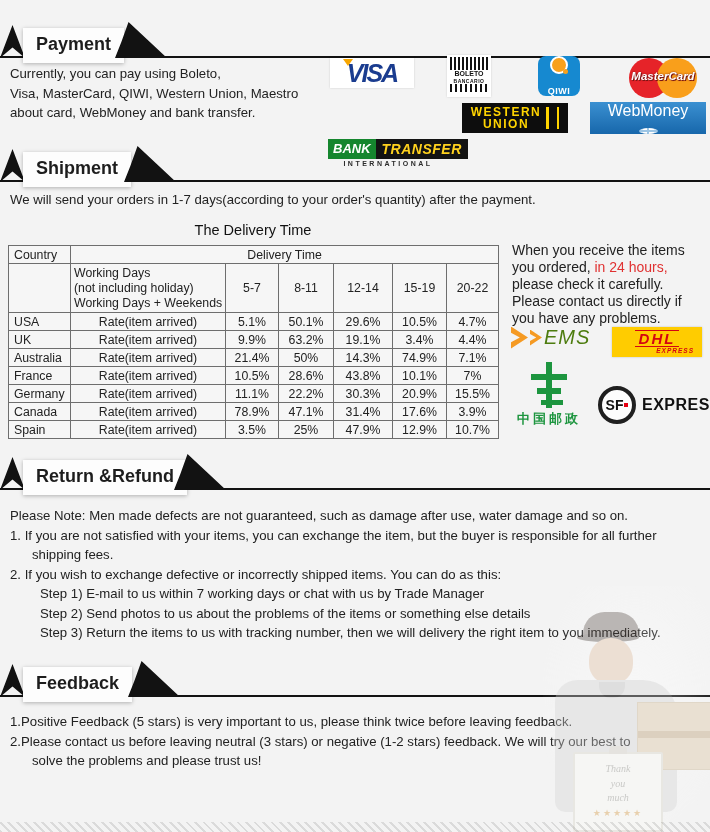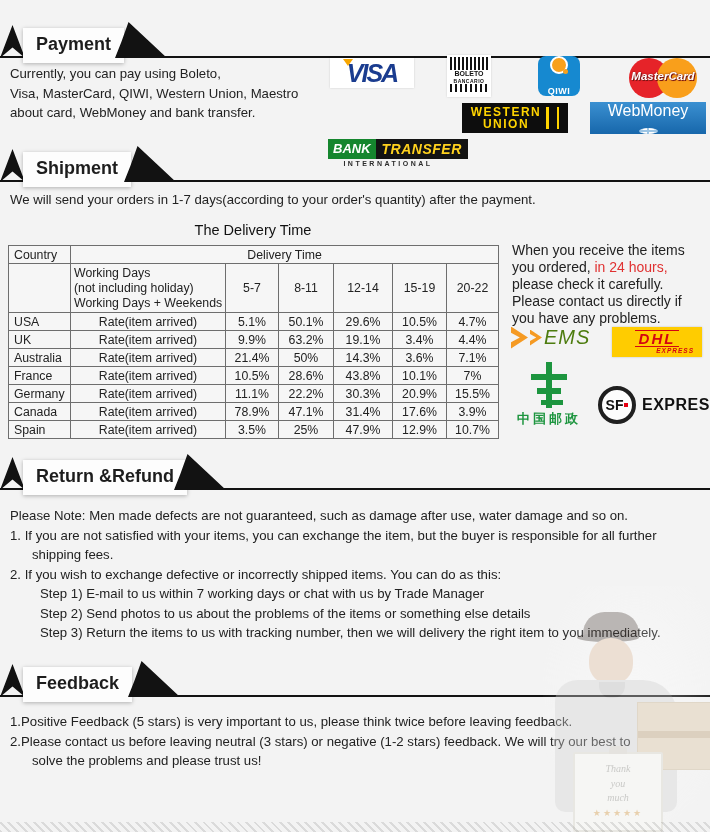--- a/index.html
+++ b/index.html
@@ -241,21 +241,21 @@
       <td class="ctr">19.1%</td>
       <td class="ctr">3.4%</td>
       <td class="ctr">4.4%</td>
     </tr>
     <tr>
       <td class="cname">Australia</td>
       <td class="ctr">Rate(item arrived)</td>
       <td class="ctr">21.4%</td>
       <td class="ctr">50%</td>
       <td class="ctr">14.3%</td>
-      <td class="ctr">3.6%</td>
+      <td class="ctr">74.9%</td>
       <td class="ctr">7.1%</td>
     </tr>
     <tr>
       <td class="cname">France</td>
       <td class="ctr">Rate(item arrived)</td>
       <td class="ctr">10.5%</td>
       <td class="ctr">28.6%</td>
       <td class="ctr">43.8%</td>
       <td class="ctr">10.1%</td>
       <td class="ctr">7%</td>

